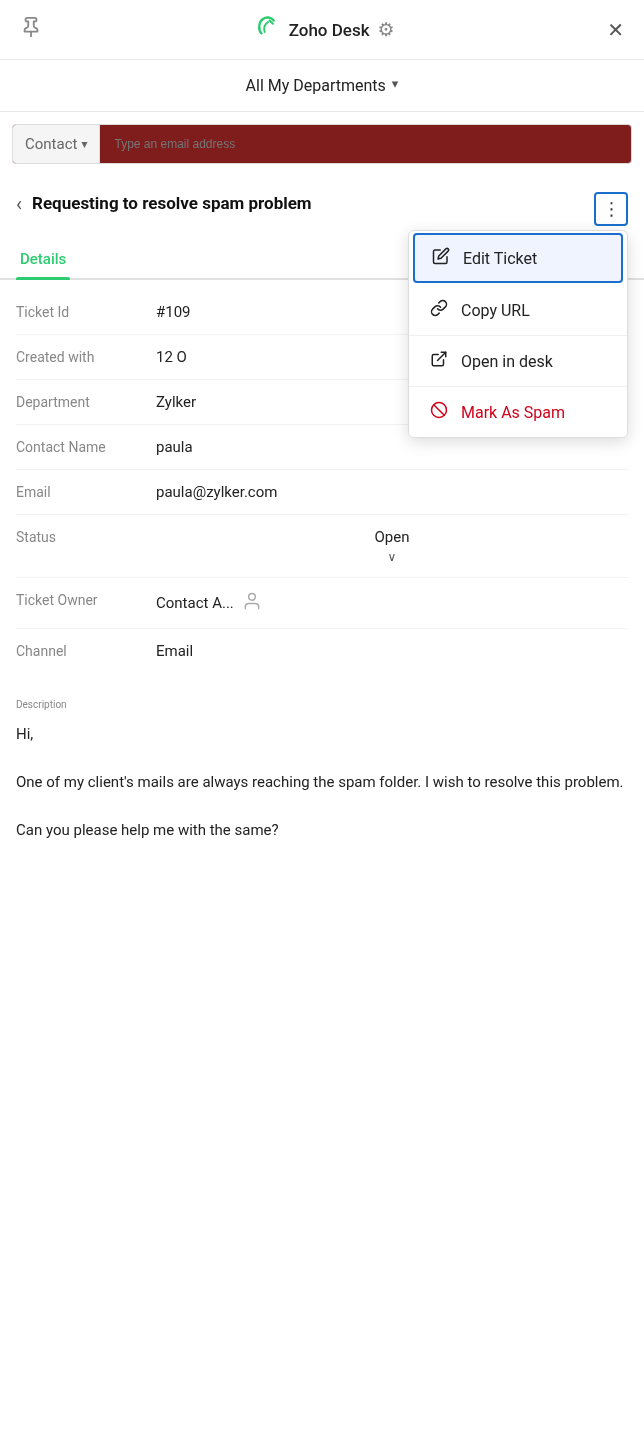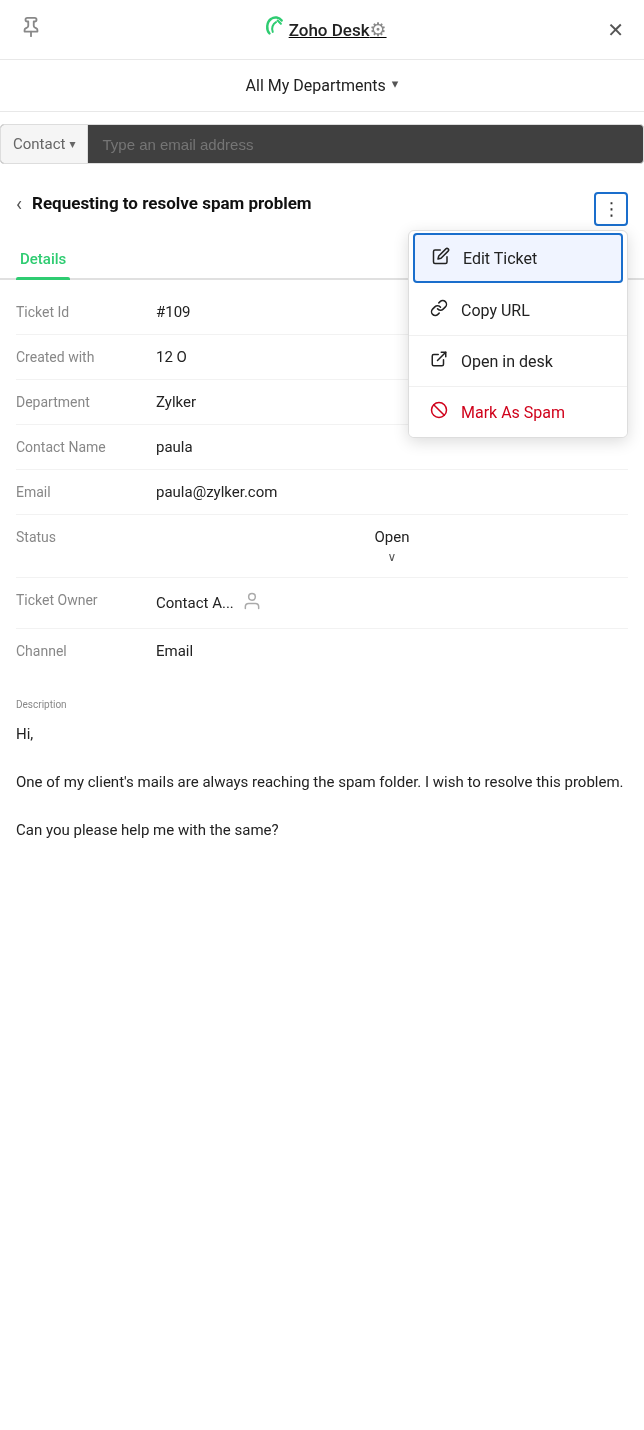--- a/index.html
+++ b/index.html
@@ -17,21 +17,21 @@
       display: flex;
       align-items: center;
       justify-content: space-between;
       padding: 14px 20px;
       border-bottom: 1px solid #e8e8e8;
       background: #fff;
     }
     .top-bar-center {
       display: flex;
       align-items: center;
-      text-decoration: underline;
+      gap: 8px;
     }
     .zoho-logo {
       color: #2ecc71;
       font-size: 22px;
     }
     .top-bar-title {
       font-size: 17px;
       font-weight: 500;
       color: #222;
     }
@@ -54,24 +54,24 @@
       font-size: 16px;
       color: #222;
       font-weight: 400;
     }
     .chevron-down { font-size: 13px; color: #555; }
 
     
     .search-bar {
       display: flex;
       align-items: center;
-      margin: 12px 0;
+      margin: 12px 12px;
       border: 1px solid #ddd;
       border-radius: 4px;
-      background: #404040;
+      background: #7f1d1d;
       overflow: hidden;
     }
     .search-contact-btn {
       display: flex;
       align-items: center;
       gap: 4px;
       padding: 10px 12px;
       border-right: 1px solid #ddd;
       background: #f5f5f5;
       cursor: pointer;
@@ -79,21 +79,21 @@
     }
     .search-contact-label {
       font-size: 15px;
       color: #666;
     }
     .search-input {
       flex: 1;
       border: none;
       background: transparent;
       padding: 10px 14px;
-      font-size: 15px;
+      font-size: 12px;
       color: #aaa;
       outline: none;
     }
 
     
     .ticket-header {
       display: flex;
       align-items: flex-start;
       padding: 16px 16px 10px 16px;
       position: relative;

